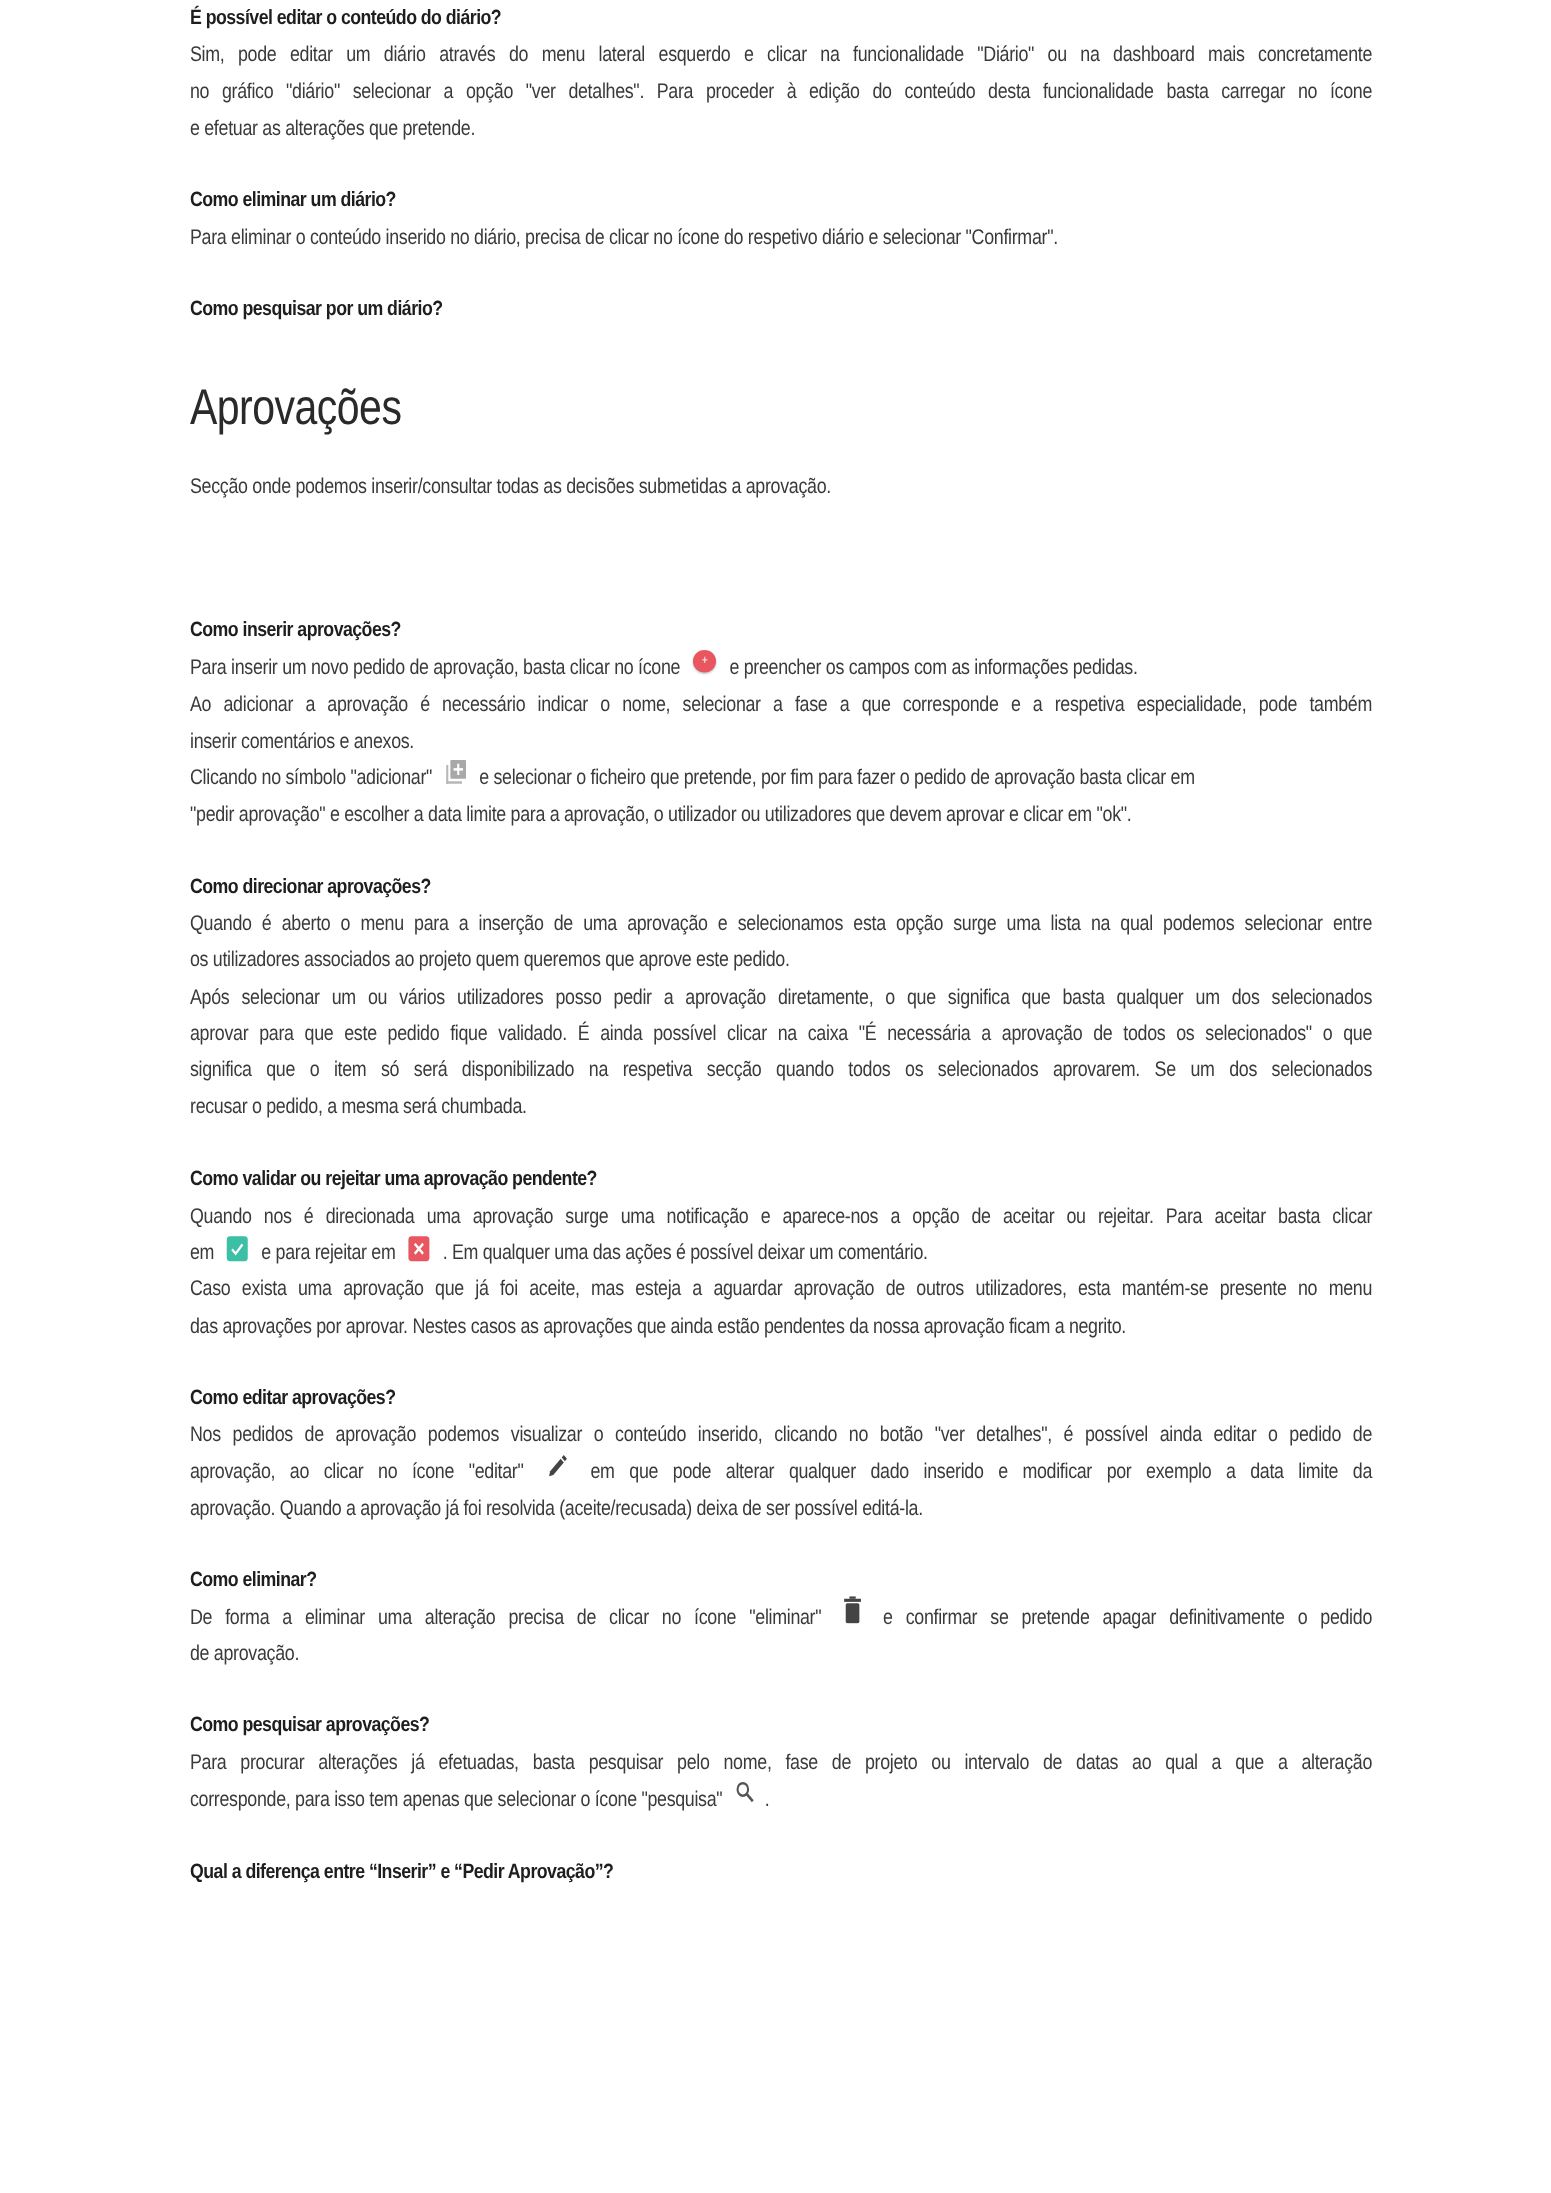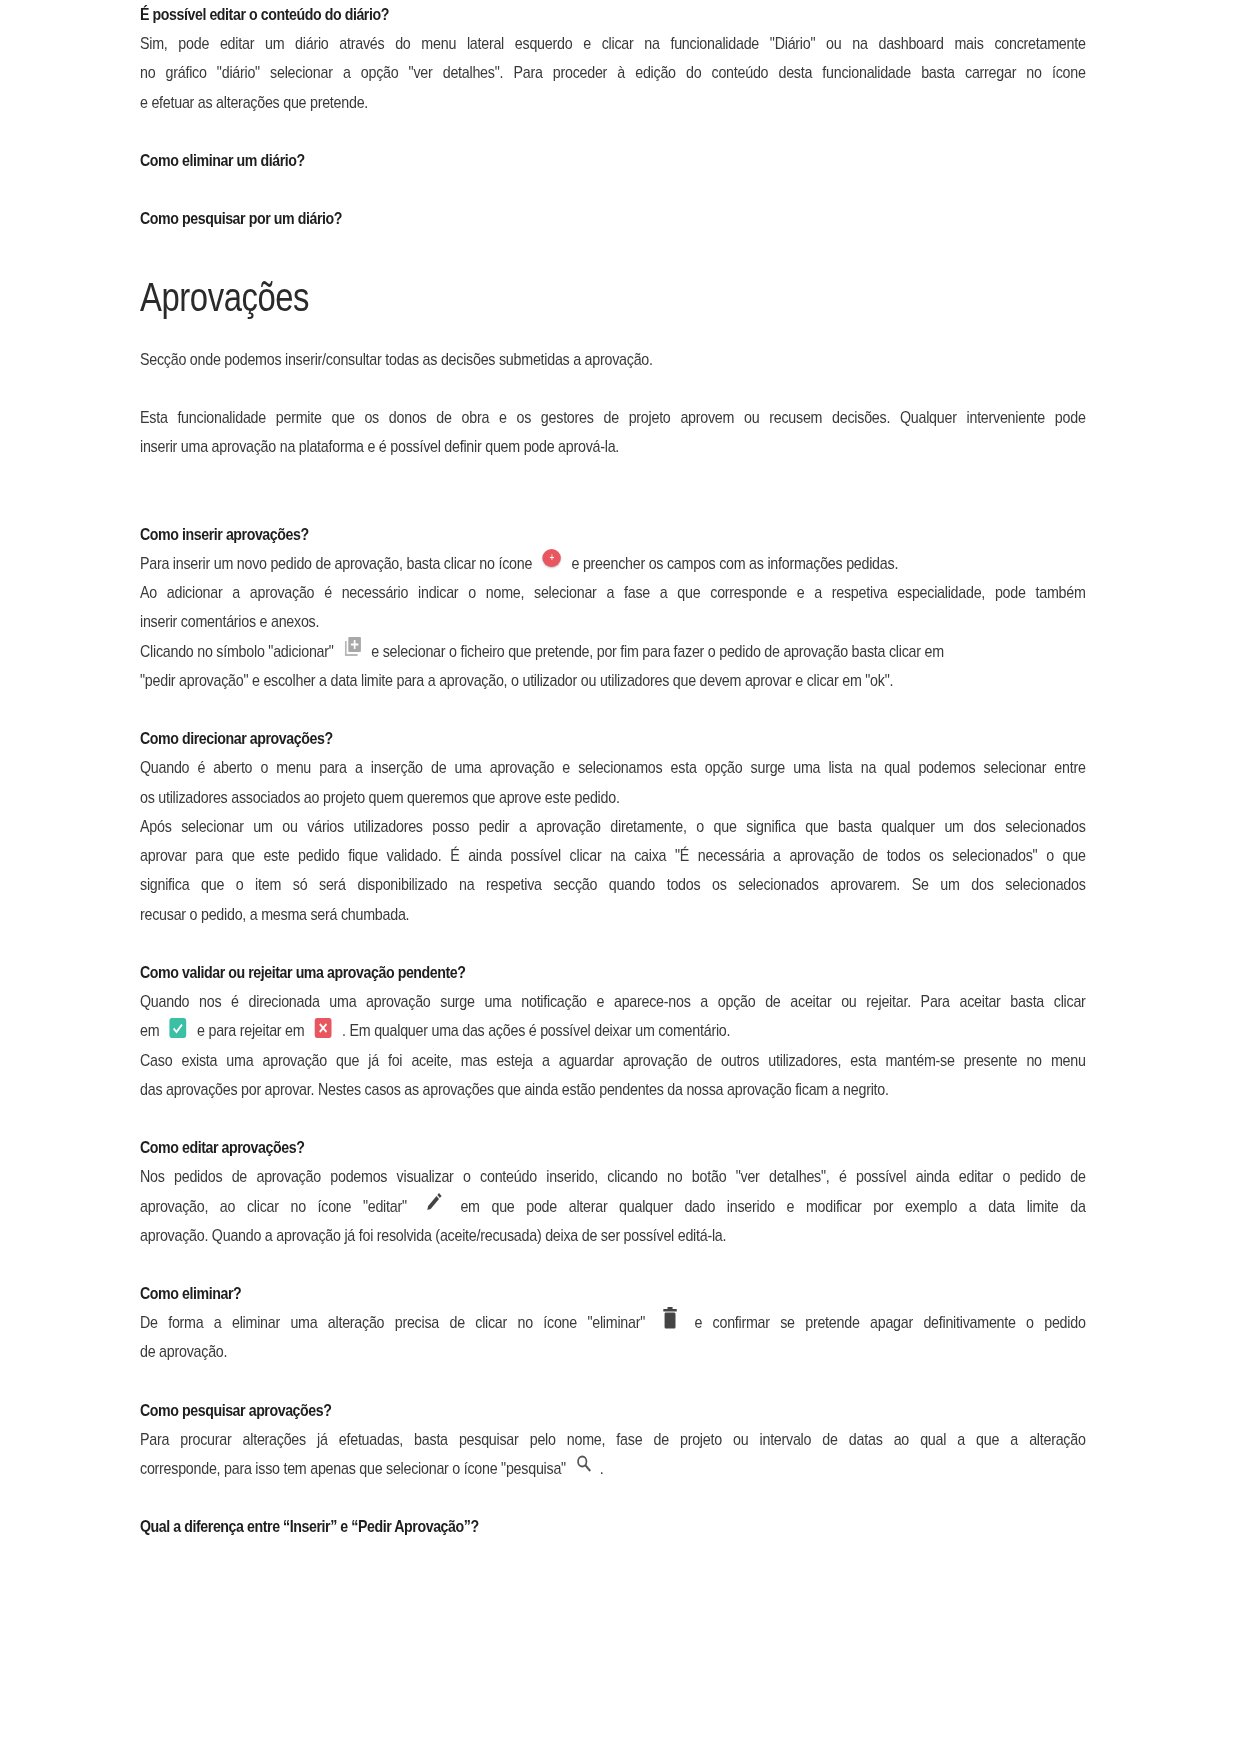--- a/index.html
+++ b/index.html
@@ -1,18 +1,18 @@
 <!DOCTYPE html>
 <html><head>
   <meta charset="utf-8">
   <style>
     html, body { margin: 0; padding: 0; background: #ffffff; }
     body { width: 1241px; height: 1754px; position: relative; overflow: hidden; }
     .page {
-      position: absolute; left: 140px; top: 0; width: 946px;
+      position: absolute; left: 152px; top: 0; width: 946px;
       font-family: "Liberation Sans", sans-serif;
       color: #3a3a3a;
       font-size: 17px;
       letter-spacing: -0.3px;
     }
     .qa { margin: 0; }
     .q {
       font-weight: bold; color: #1e1e1e; font-size: 16.5px;
       line-height: 29px; margin: 0; letter-spacing: -0.5px;
       transform: scaleX(0.86); transform-origin: left center; white-space: nowrap;
@@ -60,39 +60,38 @@
     <div class="p">
       <span class="line just">Sim, pode editar um diário através do menu lateral esquerdo e clicar na funcionalidade "Diário" ou na dashboard mais concretamente</span>
       <span class="line just">no gráfico "diário" selecionar a opção "ver detalhes". Para proceder à edição do conteúdo desta funcionalidade basta carregar no ícone</span>
       <span class="line">e efetuar as alterações que pretende.</span>
     </div>
   </section>
   <div class="gap"></div>
 
   <section class="qa">
     <div class="q">Como eliminar um diário?</div>
+    <div class="p">
+      <span class="line">Para eliminar o conteúdo inserido no diário, precisa de clicar no ícone  do respetivo diário e selecionar "Confirmar".</span>
+    </div>
   </section>
   <div class="gap"></div>
 
   <section class="qa">
     <div class="q">Como pesquisar por um diário?</div>
   </section>
 
   <div style="height:40px;"></div>
   <h1 class="section">Aprovações</h1>
   <div style="height:24px;"></div>
 
   <div class="p">
     <span class="line">Secção onde podemos inserir/consultar todas as decisões submetidas a aprovação.</span>
   </div>
   <div class="gap"></div>
-  <div class="p">
-    <span class="line just">Esta funcionalidade permite que os donos de obra e os gestores de projeto aprovem ou recusem decisões. Qualquer interveniente pode</span>
-    <span class="line">inserir uma aprovação na plataforma e é possível definir quem pode aprová-la.</span>
-  </div>
   <div class="gap"></div>
 
   <div class="gap"></div>
 
   <section class="qa">
     <div class="q">Como inserir aprovações?</div>
     <div class="p">
       <span class="line">
         <span>Para inserir um novo pedido de aprovação, basta clicar no ícone</span>
         <span class="icon ic-add-red">+</span>

